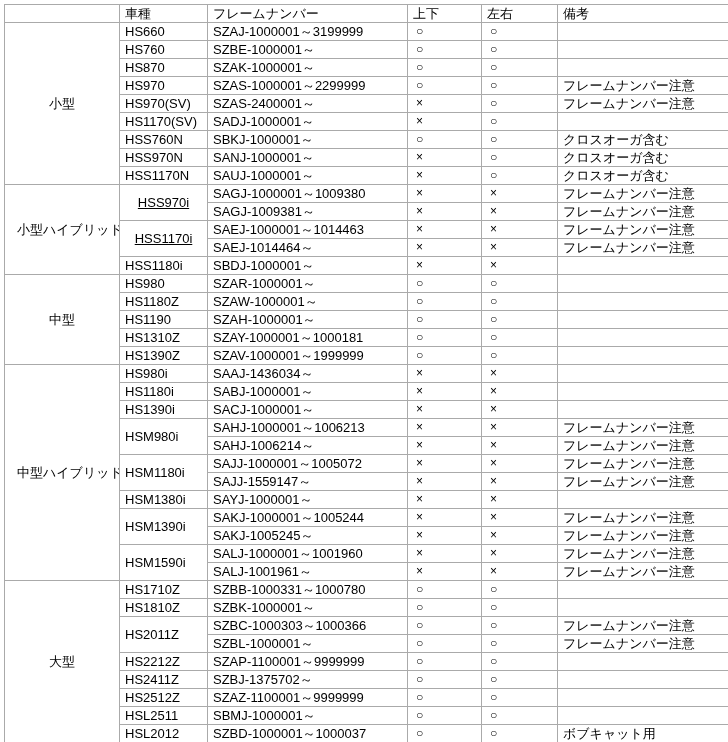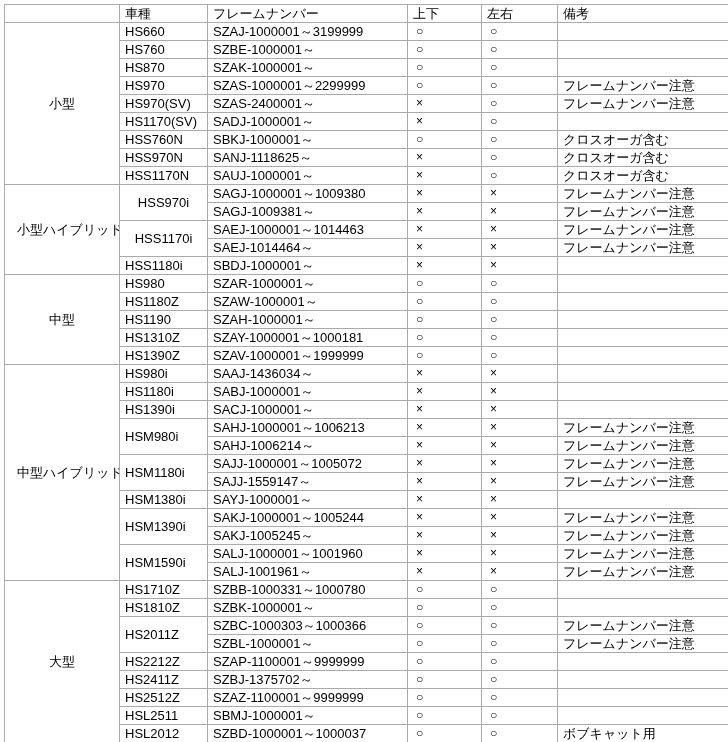--- a/index.html
+++ b/index.html
@@ -40,20 +40,21 @@
     overflow: hidden;
     background: #ffffff;
   }
   td.cat {
     text-align: center;
     padding: 12px;
   }
   td.model.center {
     text-align: center;
     padding: 0;
+    text-decoration: underline;
   }
   td.updown, td.leftright {
     padding-left: 8px;
     font-size: 12px;
   }
 </style>
 </head>
 <body>
 
 <table class="spec">
@@ -121,21 +122,21 @@
       </tr>
       <tr>
         <td class="model" rowspan="1">HSS760N</td>
         <td class="frame">SBKJ-1000001～</td>
         <td class="updown">○</td>
         <td class="leftright">○</td>
         <td class="note">クロスオーガ含む</td>
       </tr>
       <tr>
         <td class="model" rowspan="1">HSS970N</td>
-        <td class="frame">SANJ-1118625～</td>
+        <td class="frame">SANJ-1000001～</td>
         <td class="updown">×</td>
         <td class="leftright">○</td>
         <td class="note">クロスオーガ含む</td>
       </tr>
       <tr>
         <td class="model" rowspan="1">HSS1170N</td>
         <td class="frame">SAUJ-1000001～</td>
         <td class="updown">×</td>
         <td class="leftright">○</td>
         <td class="note">クロスオーガ含む</td>

